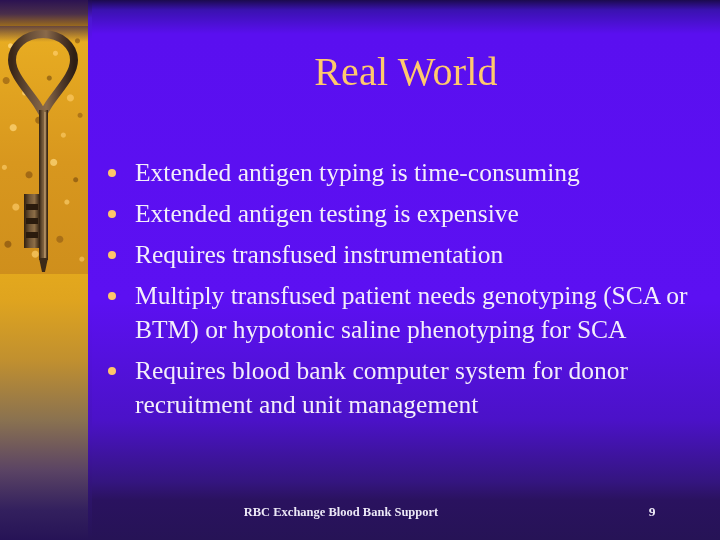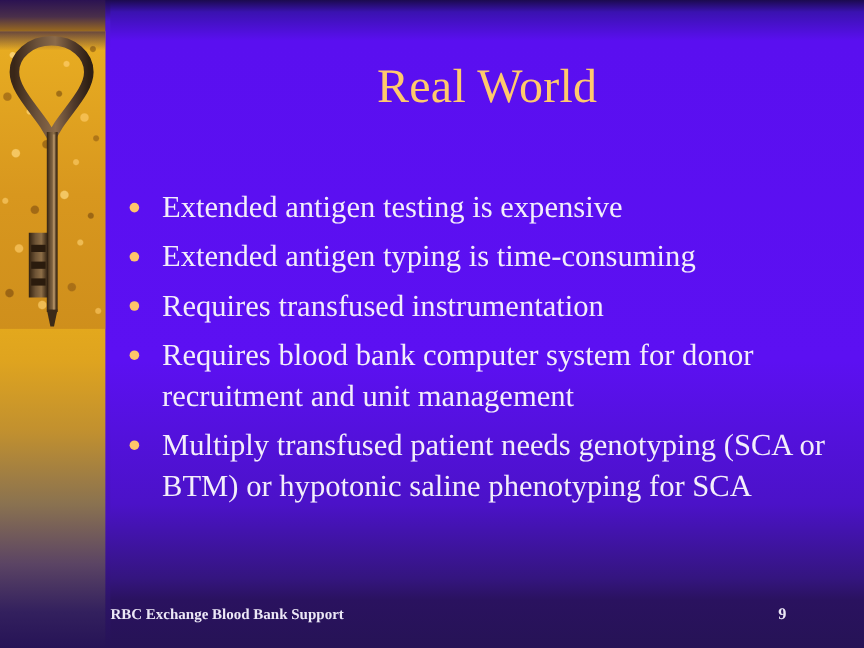--- a/index.html
+++ b/index.html
@@ -145,21 +145,21 @@
   #footer {
     position: absolute;
     left: 92px;
     bottom: 18px;
     width: 628px;
     height: 20px;
   }
   #footerText {
     position: absolute;
     left: 0; top: 0; width: 498px;
-    text-align: left;
+    text-align: center;
     color: #ece8f6;
     font-size: 12.5px;
     line-height: 20px;
     font-weight: bold;
   }
   #pageNum {
     position: absolute;
     left: 540px; top: 0; width: 40px;
     text-align: center;
     color: #ece8f6;
@@ -209,37 +209,37 @@
     </svg>
   </div>
 
   <div id="bandEdge"></div>
 
   <div id="title">Real World</div>
 
   <div id="body">
     <div class="bullet">
       <span class="dot"></span>
+      <span>Extended antigen typing is time-consuming</span>
+    </div>
+    <div class="bullet">
+      <span class="dot"></span>
       <span>Extended antigen testing is expensive</span>
     </div>
     <div class="bullet">
       <span class="dot"></span>
-      <span>Extended antigen typing is time-consuming</span>
-    </div>
-    <div class="bullet">
-      <span class="dot"></span>
       <span>Requires transfused instrumentation</span>
     </div>
     <div class="bullet">
       <span class="dot"></span>
+      <span>Multiply transfused patient needs genotyping (SCA or BTM) or hypotonic saline phenotyping for SCA</span>
+    </div>
+    <div class="bullet">
+      <span class="dot"></span>
       <span>Requires blood bank computer system for donor recruitment and unit management</span>
-    </div>
-    <div class="bullet">
-      <span class="dot"></span>
-      <span>Multiply transfused patient needs genotyping (SCA or BTM) or hypotonic saline phenotyping for SCA</span>
     </div>
   </div>
 
   <div id="footer">
     <div id="footerText">RBC Exchange Blood Bank Support</div>
     <div id="pageNum">9</div>
   </div>
 
 </div>
 

